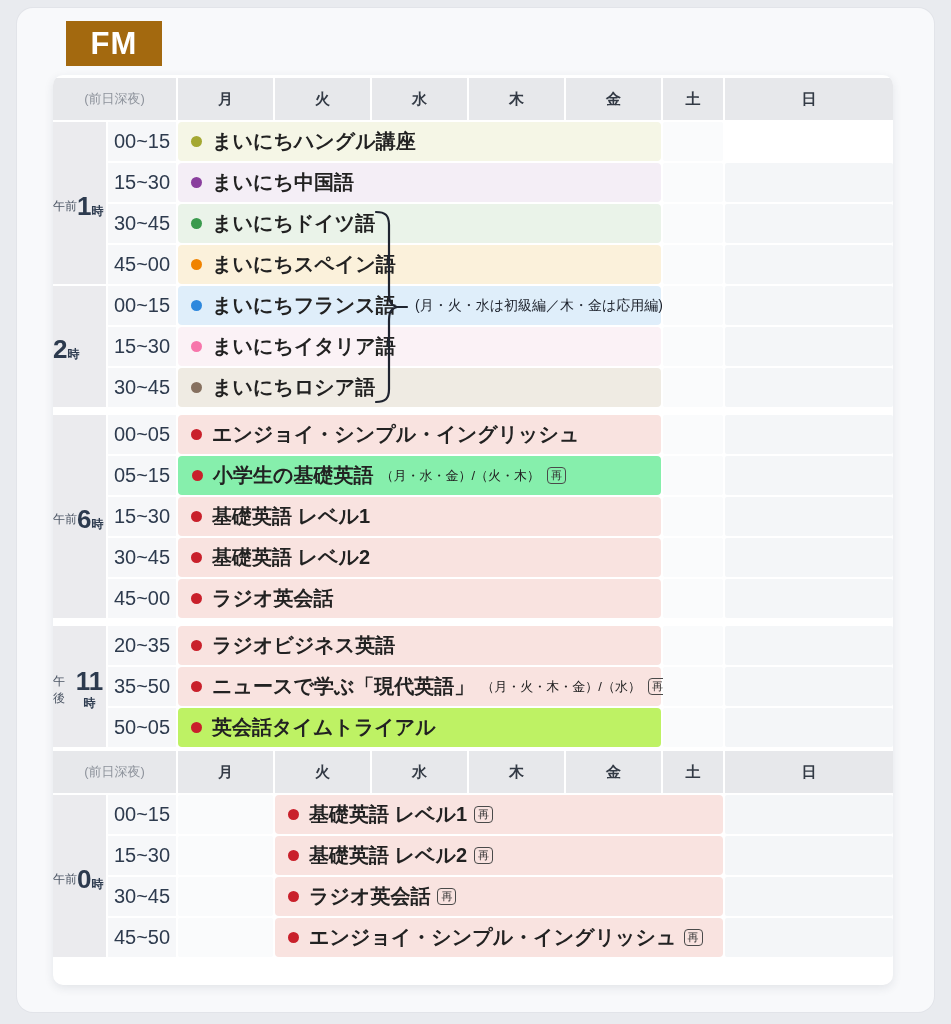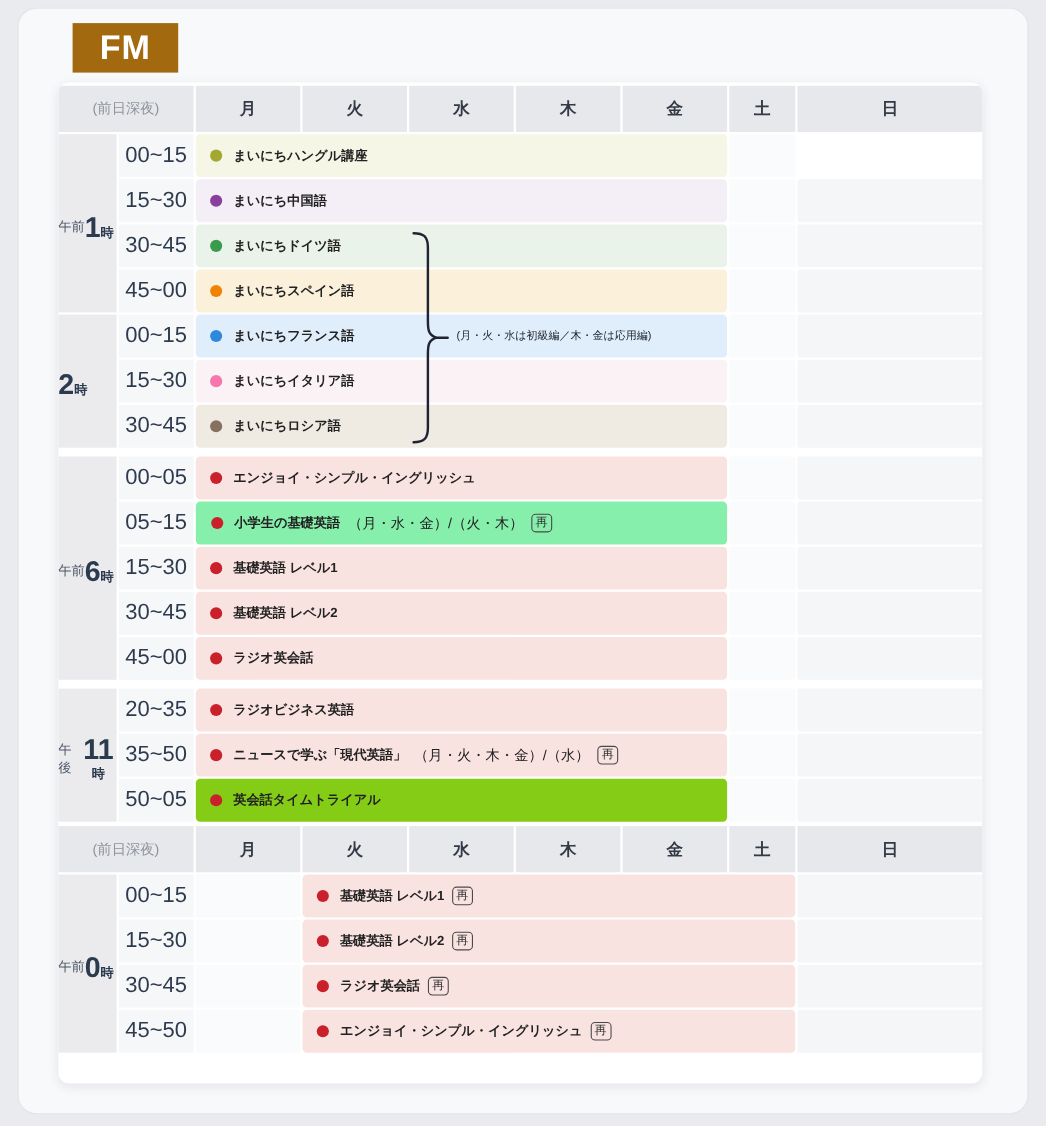--- a/index.html
+++ b/index.html
@@ -25,29 +25,29 @@
   .hour-cell{grid-column:1;background:#ebebee;display:flex;
     align-items:center;padding-top:7px;box-sizing:border-box;}
   .hour-period{font-size:12px;color:#4c5665;margin-bottom:1px;}
   .hour-line{display:flex;flex-wrap:wrap;align-items:baseline;justify-content:center;max-width:48px;}
   .hour-num{font-size:26px;font-weight:bold;color:#2c3a4e;line-height:1.05;}
   .hour-suffix{font-size:12px;font-weight:bold;color:#2c3a4e;}
   .time-cell{grid-column:2;background:#f6f7f9;color:#2e3b4e;font-size:20px;
     display:flex;align-items:center;justify-content:center;}
   .bar{border-radius:4px;display:flex;align-items:center;padding-left:13px;box-sizing:border-box;min-width:0;}
   .dot{width:11px;height:11px;border-radius:50%;flex:none;margin-right:10px;}
-  .p-name{font-weight:bold;font-size:12px;color:#222;white-space:nowrap;text-align:center;}
+  .p-name{font-weight:bold;font-size:20px;color:#222;white-space:nowrap;text-align:center;}
   .p-sched{font-size:13px;color:#222;white-space:nowrap;margin-left:7px;}
   .badge{border:1.5px solid #4a4a4a;border-radius:4px;font-size:11px;color:#333;
     padding:1px 3px;line-height:1.15;margin-left:7px;flex:none;}
   .empty-a{background:#fafbfc;border-radius:2px;}
   .empty-b{background:#f4f6f8;border-radius:2px;}
   .bracket-svg{position:absolute;left:320px;top:88px;pointer-events:none;}
   .bracket-note{position:absolute;left:362px;top:164px;height:39px;line-height:39px;
-    font-size:10px;color:#1c212b;white-space:nowrap;}
+    font-size:14px;color:#1c212b;white-space:nowrap;}
 </style>
 </head>
 <body>
 
 <div class="page">
   <div class="card">
     <div class="fm-badge" style="background: rgb(163, 105, 15);">FM</div>
     <div class="panel" id="panel">
         <div class="sched-table">
           <div class="grid header-row">
@@ -191,21 +191,21 @@
             <div class="time-cell" style="grid-row: 2;">35~50</div>
             <div class="bar" style="grid-area: 2 / 3 / auto / 8; background: rgb(249, 227, 224);">
               <span class="dot" style="background: rgb(201, 32, 43);"></span>
               <span class="p-name">ニュースで学ぶ「現代英語」</span>
               <span class="p-sched">（月・火・木・金）/（水）</span>
               <span class="badge">再</span>
             </div>
             <div class="empty-a" style="grid-area: 2 / 8;"></div>
             <div class="empty-b" style="grid-area: 2 / 9;"></div>
             <div class="time-cell" style="grid-row: 3;">50~05</div>
-            <div class="bar" style="grid-area: 3 / 3 / auto / 8; background: #84cc16;">
+            <div class="bar" style="grid-area: 3 / 3 / auto / 8; background: #bef264;">
               <span class="dot" style="background: rgb(201, 32, 43);"></span>
               <span class="p-name">英会話タイムトライアル</span>
             </div>
             <div class="empty-a" style="grid-area: 3 / 8;"></div>
             <div class="empty-b" style="grid-area: 3 / 9;"></div>
           </div>
         </div>
         <div class="sched-table">
           <div class="grid header-row">
             <div class="h-corner">(前日深夜)</div>

